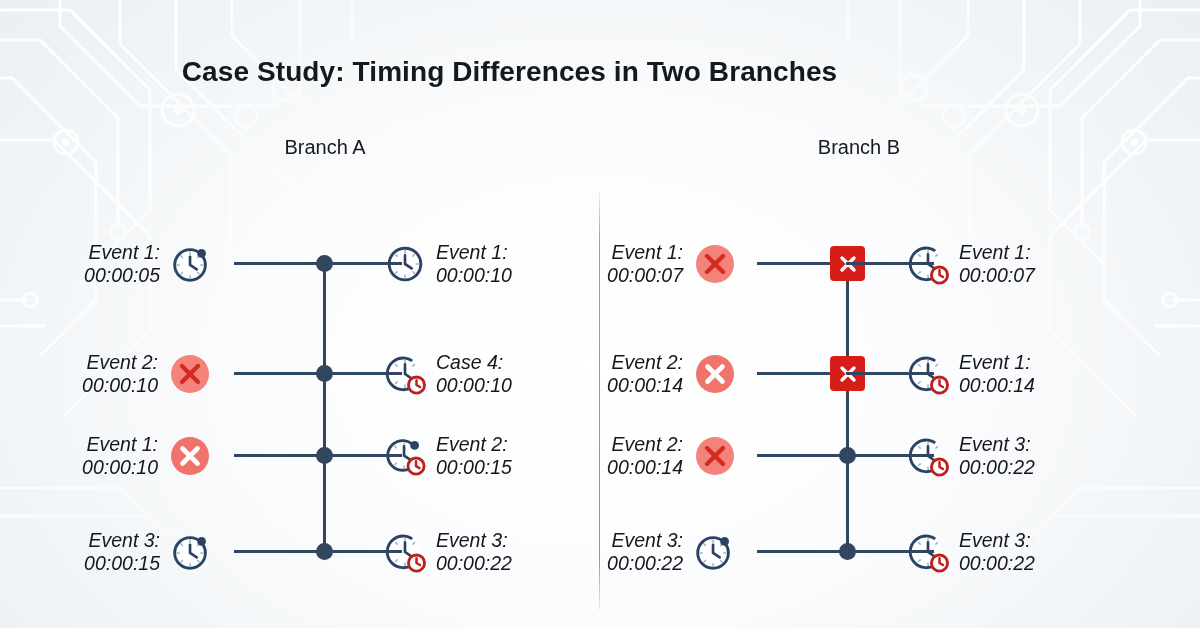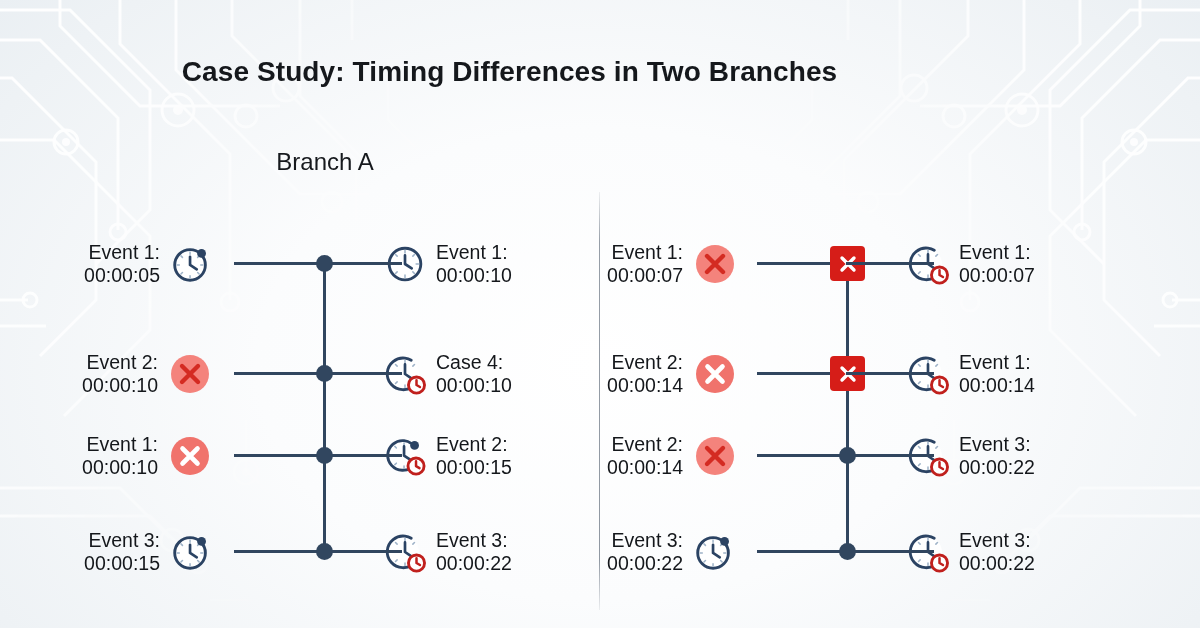--- a/index.html
+++ b/index.html
@@ -49,24 +49,24 @@
     width: 1019px;
     text-align: center;
     font-size: 28px;
     font-weight: bold;
     color: #15181c;
     letter-spacing: 0.1px;
   }
 
   .branch-title {
     position: absolute;
-    top: 148px;
+    top: 136px;
     width: 300px;
     text-align: center;
-    font-size: 24px;
+    font-size: 20px;
     font-weight: normal;
     color: #16191d;
   }
   #branch-a-title { left: 175px; }
   #branch-b-title { left: 709px; }
 
   
   #divider {
     position: absolute;
     left: 599px;
@@ -123,21 +123,21 @@
   #branch-b .side.left  { width: 133px; }
   #branch-a .side.right { width: 196px; margin-left: auto; }
   #branch-b .side.right { width: 259px; margin-left: auto; }
 
   .label {
     font-size: 19.5px;
     line-height: 23px;
     color: #14171b;
     white-space: nowrap;
   }
-  .label .ln { display: block; }
+  .label .ln { display: block; font-style: italic; }
   .side.left  .label { text-align: right; }
   .side.right .label { text-align: left; }
 
   
   .seg {
     position: absolute;
     height: 3px;
     background: #31465f;
     top: 34px;
   }
@@ -276,20 +276,21 @@
         <circle cx="66" cy="142" r="4"></circle>
         <circle cx="178" cy="110" r="5"></circle>
         <circle cx="246" cy="472" r="4"></circle>
       </g>
     </svg>
   </div>
 
   <div id="title">Case Study: Timing Differences in Two Branches</div>
 
   <div id="branch-a-title" class="branch-title">Branch A</div>
+  <div id="branch-b-title" class="branch-title">Branch B</div>
 
   <div id="divider"></div>
 
   <div id="branch-a" class="branch">
     <div class="spine"></div>
 
     <div class="row r0">
       <div class="side left">
         <div class="label">
           <span class="ln">Event 1:</span>

